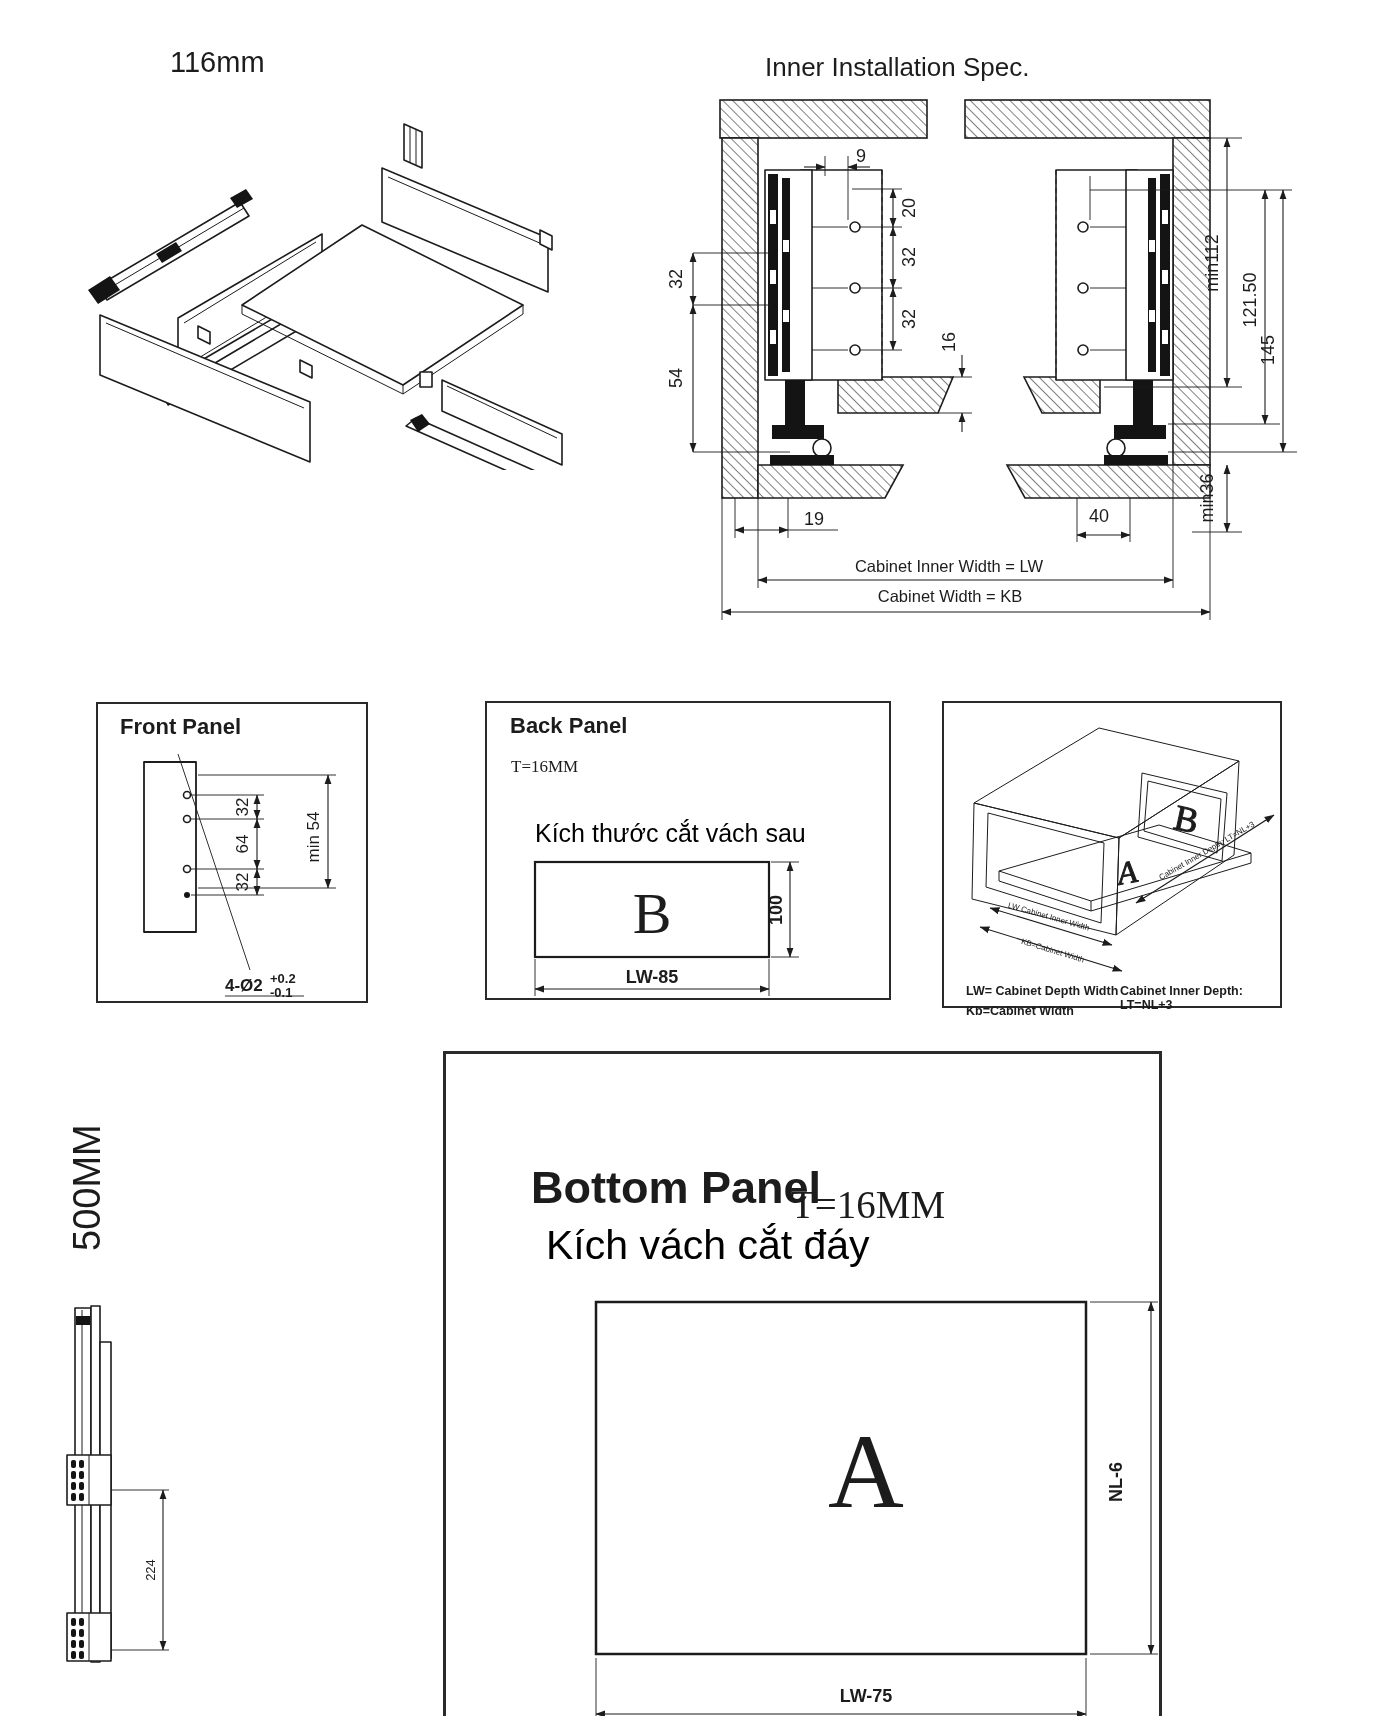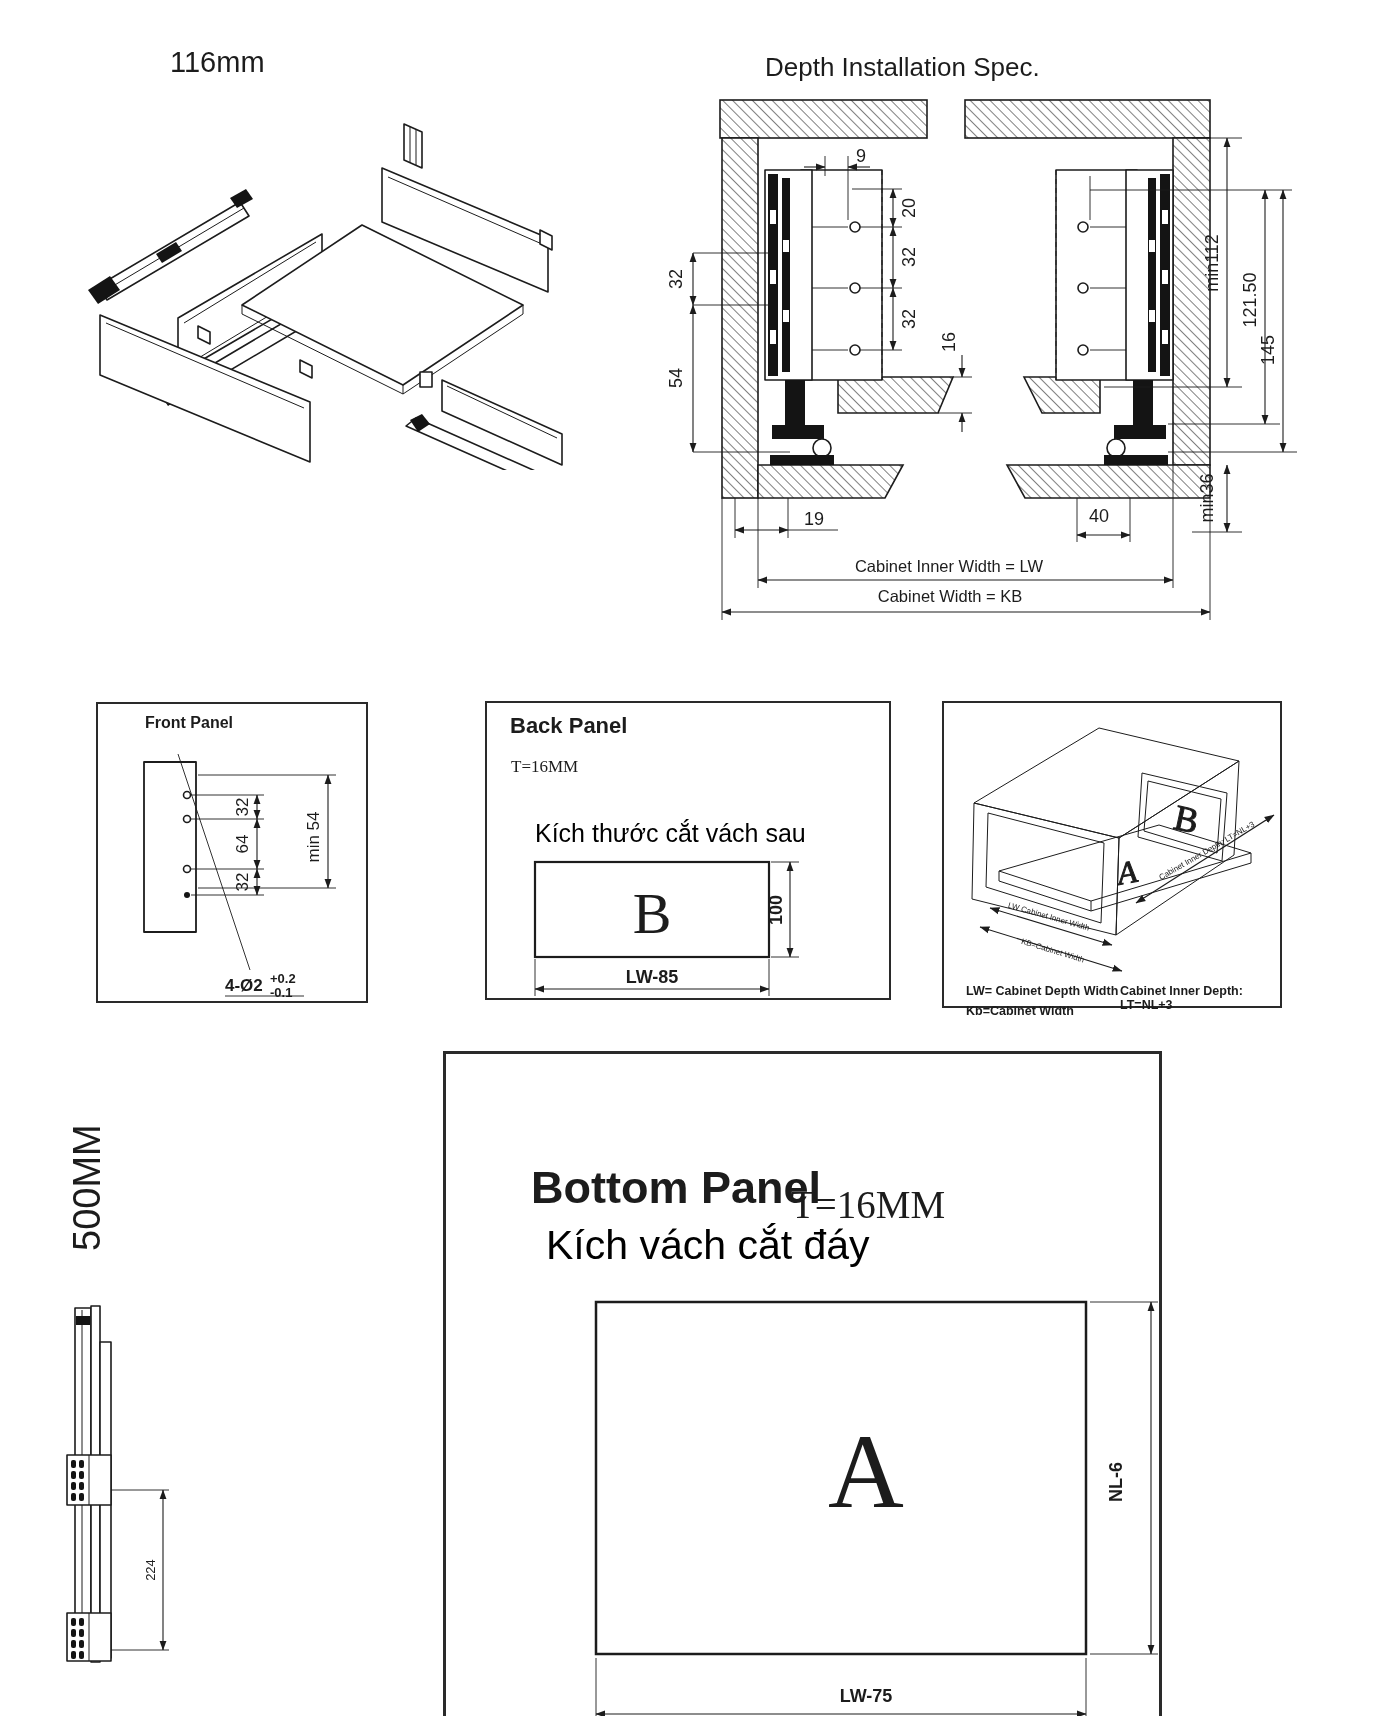--- a/index.html
+++ b/index.html
@@ -39,21 +39,21 @@
     </pattern>
     <marker id="arr" viewBox="0 0 10 10" refX="9.5" refY="5" markerWidth="9" markerHeight="9" orient="auto-start-reverse">
       <path d="M0,1.4 L10,5 L0,8.6 z" fill="#1c1c1c"></path>
     </marker>
   </defs>
 </svg>
 
 <div id="page">
 
   <div class="abs" style="left:170px;top:30px;font-size:29px;">116mm</div>
-  <div class="abs" style="left:765px;top:36px;font-size:26px;">Depth Installation Spec.</div>
+  <div class="abs" style="left:765px;top:36px;font-size:26px;">Inner Installation Spec.</div>
 
   <svg style="left:70px;top:80px;" width="500" height="390" viewBox="0 0 500 390">
     <g>
       <polygon class="dw2" points="28,206 170,122 179,136 37,220"></polygon>
       <line class="thin" x1="33" y1="212" x2="174" y2="128"></line>
       <polygon class="blk" points="18,210 40,196 50,210 28,224"></polygon>
       <polygon class="blk" points="160,118 176,109 183,119 167,128"></polygon>
       <polygon class="blk" points="86,174 106,162 112,171 92,183"></polygon>
     </g>
     <g>
@@ -222,21 +222,21 @@
     </g>
     <g>
       <line class="xl" x1="70" y1="428" x2="70" y2="550"></line>
       <line class="xl" x1="558" y1="428" x2="558" y2="550"></line>
       <line class="dl" x1="70" y1="542" x2="558" y2="542"></line>
       <text class="dt16" x="298" y="532" text-anchor="middle">Cabinet Width = KB</text>
     </g>
   </svg>
 
   <div class="panel-box" style="left:96px;top:702px;width:272px;height:301px;">
-    <div class="box-title" style="left:22px;top:10px;font-size:16px;margin-left:25px;">Front Panel</div>
+    <div class="box-title" style="left:22px;top:10px;font-size:22px;">Front Panel</div>
     <svg style="left:0;top:0;" width="268" height="297" viewBox="0 0 268 297">
       <rect class="dw" x="46" y="58" width="52" height="170"></rect>
       <circle class="dw2" cx="89" cy="91" r="3.5"></circle>
       <circle class="dw2" cx="89" cy="115" r="3.5"></circle>
       <circle class="dw2" cx="89" cy="165" r="3.5"></circle>
       <circle class="blk" cx="89" cy="191" r="3"></circle>
       <line class="xl" x1="80" y1="50" x2="152" y2="266"></line>
       <g>
         <line class="xl" x1="93" y1="91" x2="166" y2="91"></line>
         <line class="xl" x1="93" y1="115" x2="166" y2="115"></line>

